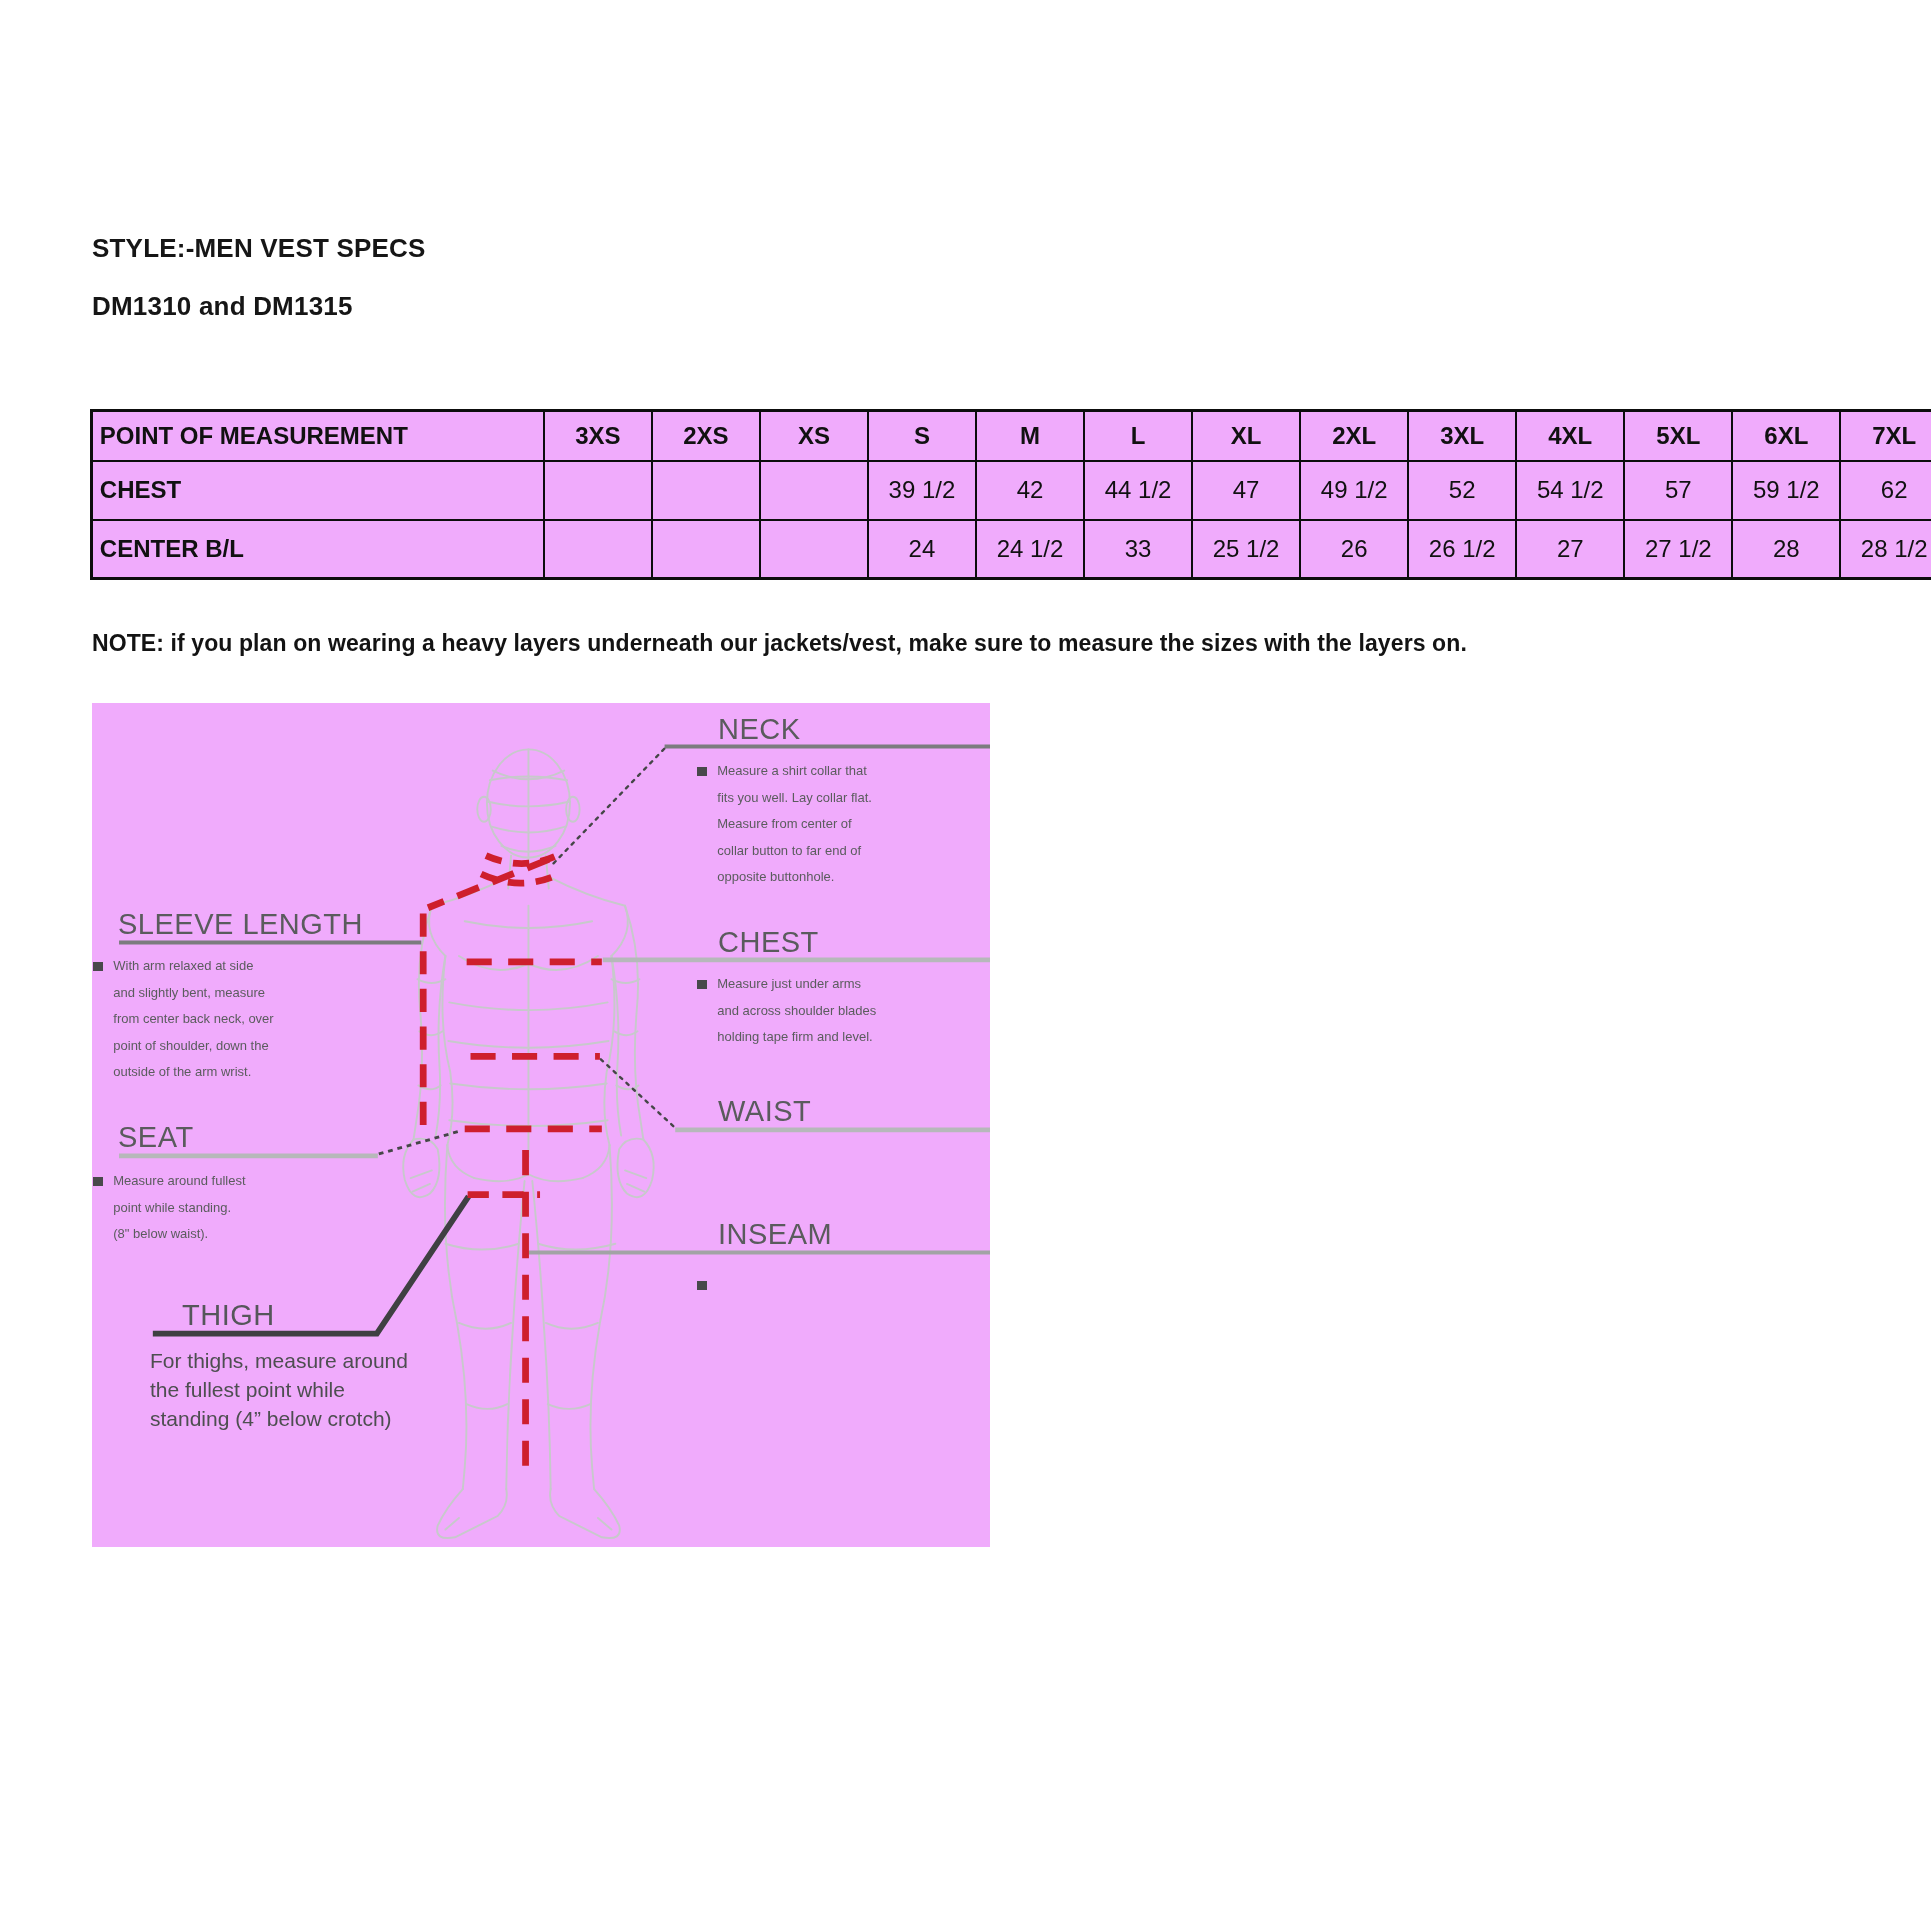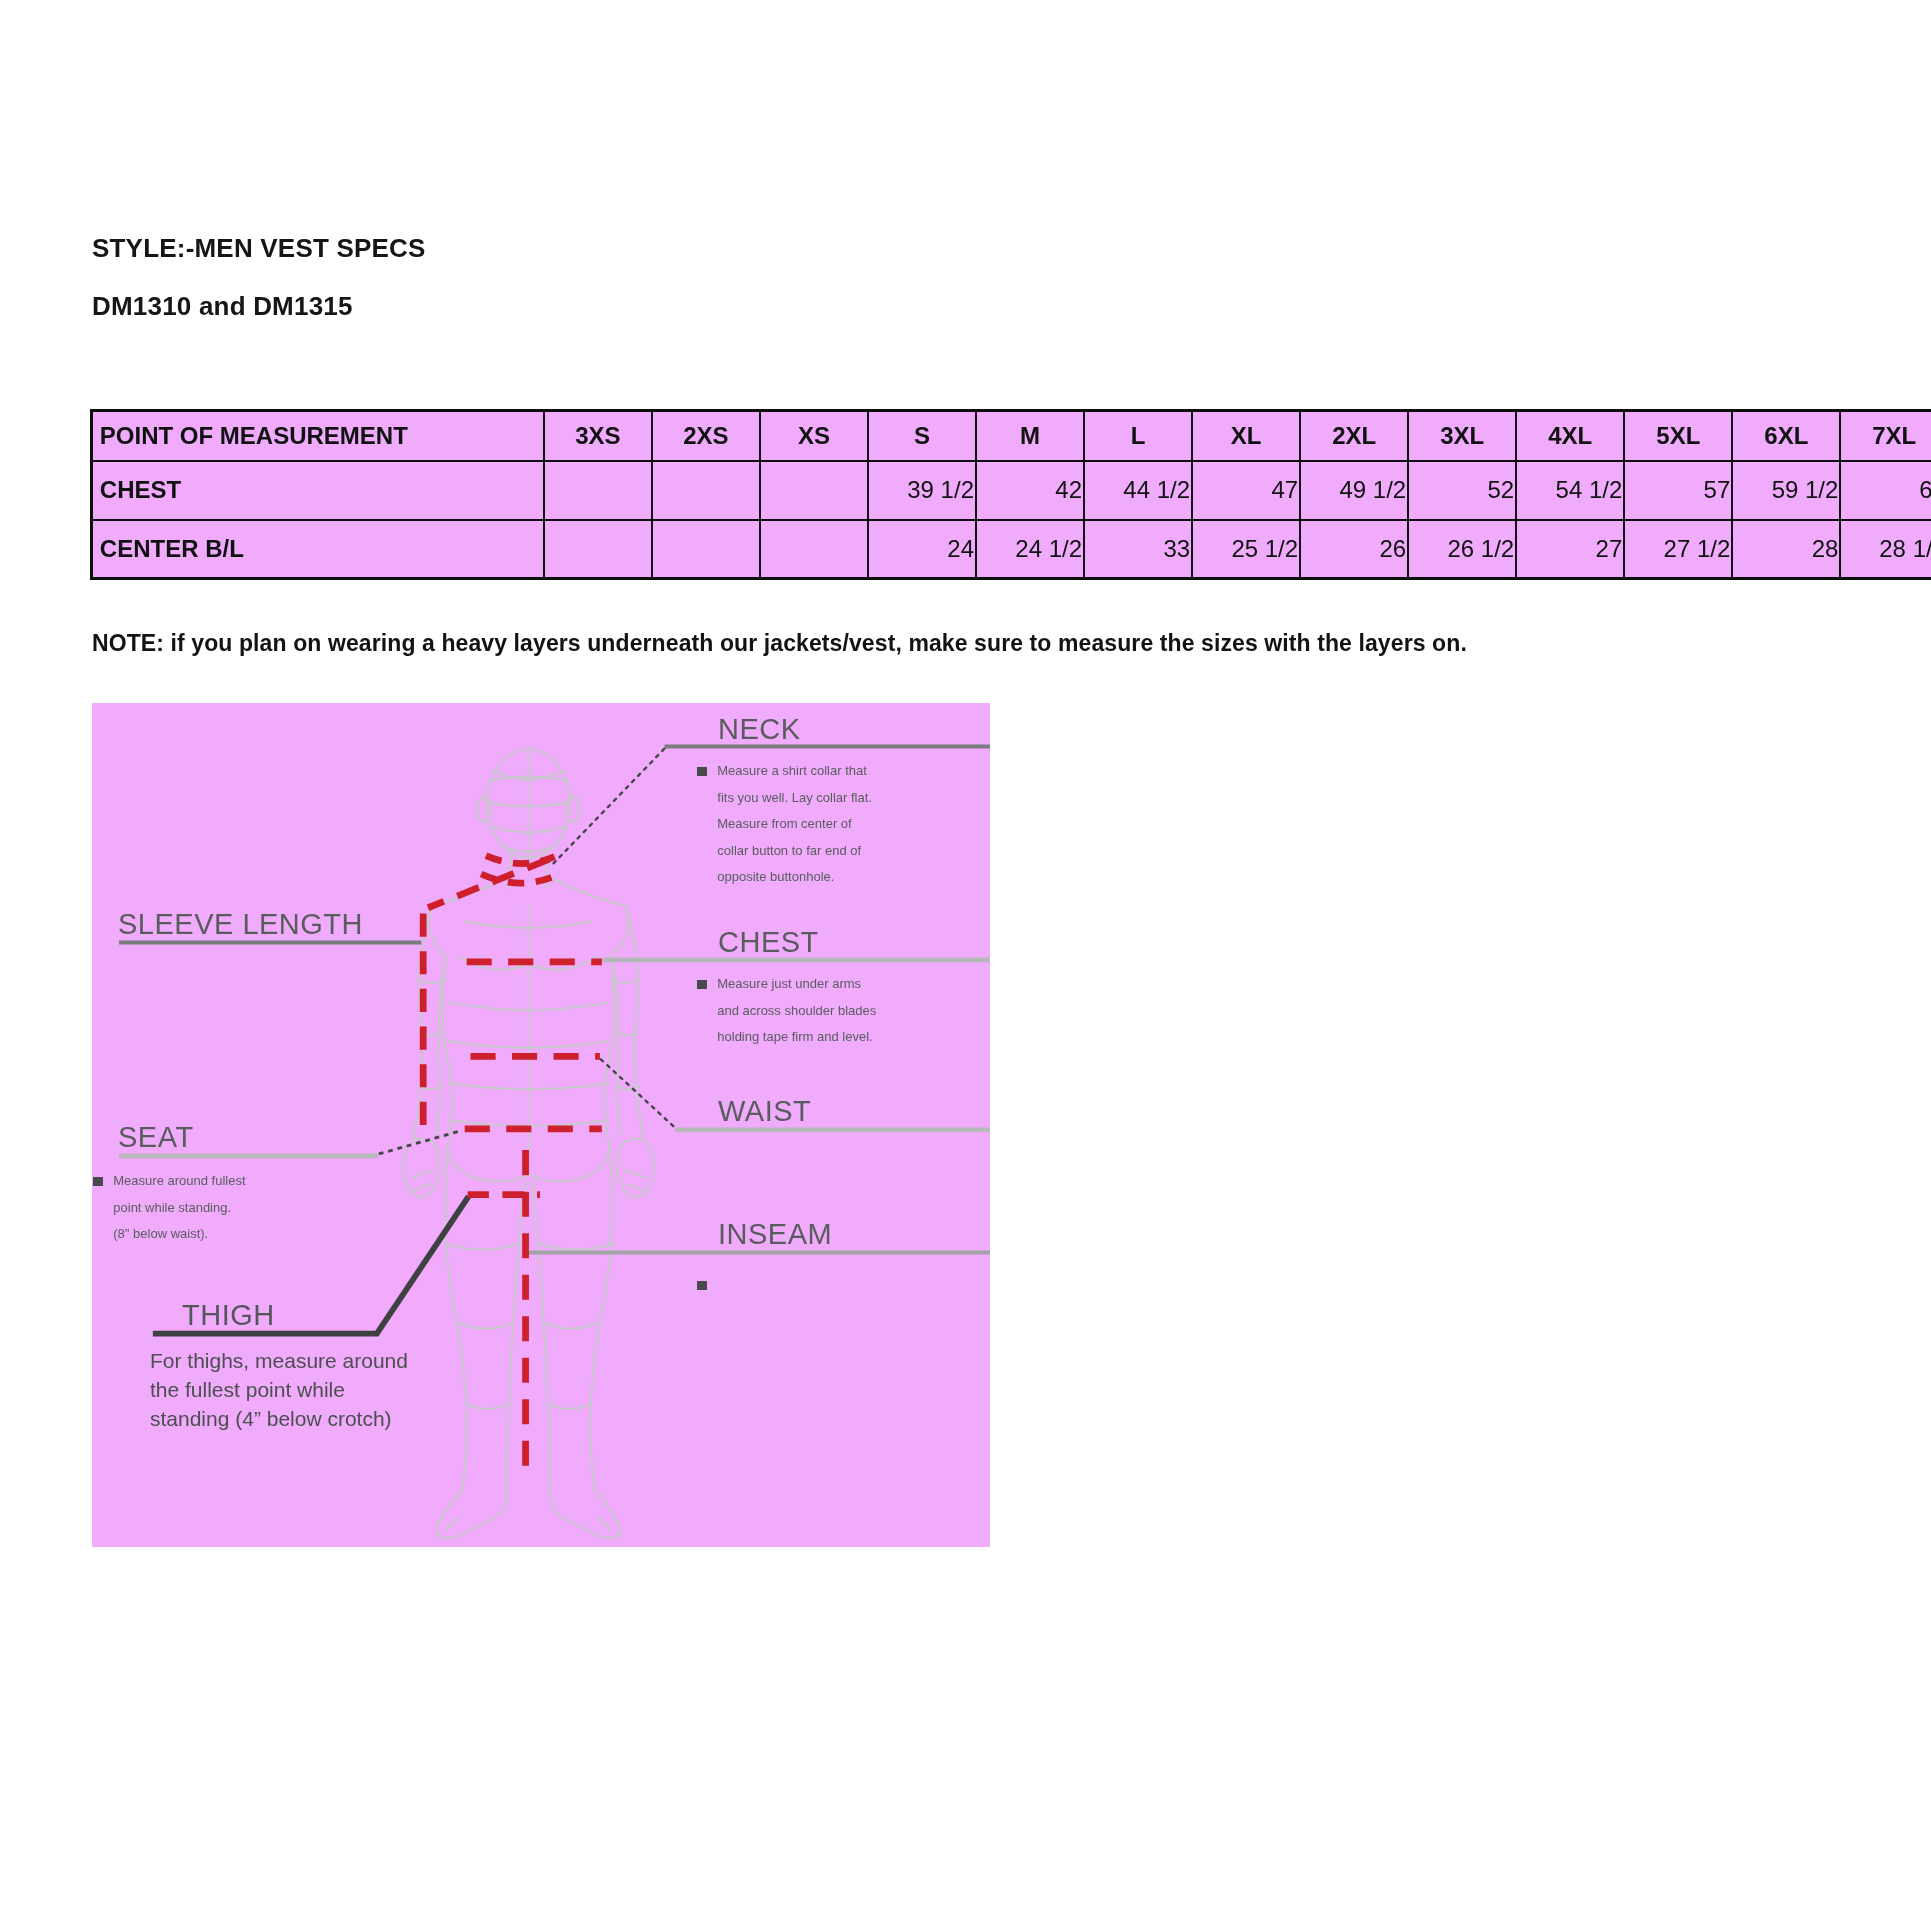--- a/index.html
+++ b/index.html
@@ -8,21 +8,21 @@
   .page-title{position:absolute;left:92px;top:233px;font-size:26px;font-weight:bold;color:#161616;letter-spacing:0.2px;}
   .page-subtitle{position:absolute;left:92px;top:291px;font-size:26px;font-weight:bold;color:#161616;letter-spacing:0.2px;}
 
   table.size-table{position:absolute;left:90px;top:409px;width:1860px;border-collapse:collapse;table-layout:fixed;
     border:3.9px solid #0d0d0d;background:#f0abfc;}
   table.size-table th,table.size-table td{border:2.9px solid #0d0d0d;font-size:24px;overflow:hidden;white-space:nowrap;}
   table.size-table thead tr{height:50px;}
   table.size-table tbody tr{height:59px;}
   table.size-table thead th{font-weight:bold;text-align:center;}
   table.size-table th.rowlabel{width:442px;text-align:left;padding-left:6.8px;font-weight:bold;}
-  table.size-table td{text-align:right;font-weight:normal;}
+  table.size-table td{text-align:center;font-weight:normal;}
 
   .note{position:absolute;left:92px;top:630px;font-size:23px;font-weight:bold;color:#131313;letter-spacing:0.1px;}
 
   .diagram{position:absolute;left:92px;top:703px;width:898px;height:844px;background:#f0abfc;}
   .diagram svg{position:absolute;left:0;top:0;}
 
   .dsec-title{position:absolute;font-size:29px;color:#5a5b5d;letter-spacing:0.5px;white-space:nowrap;}
   .dsec-body{position:absolute;display:flex;align-items:flex-start;}
   .dsec-body .sq{width:9.7px;height:9.7px;background:#48494b;margin-top:8.7px;margin-right:10.6px;flex:0 0 auto;}
   .dsec-body .txt{font-size:13px;line-height:26.6px;color:#5b5c5e;white-space:pre-line;}
@@ -211,20 +211,28 @@
     </div>
 
     <div class="dsec-title t-waist-title">WAIST</div>
 
     <div class="dsec-title t-inseam-title">INSEAM</div>
     <div class="dsec-body t-inseam-body">
       <span class="sq"></span>
     </div>
 
     <div class="dsec-title t-sleeve-title">SLEEVE LENGTH</div>
+    <div class="dsec-body t-sleeve-body">
+      <span class="sq"></span>
+      <span class="txt">With arm relaxed at side
+and slightly bent, measure
+from center back neck, over
+point of shoulder, down the
+outside of the arm wrist.</span>
+    </div>
 
     <div class="dsec-title t-seat-title">SEAT</div>
     <div class="dsec-body t-seat-body">
       <span class="sq"></span>
       <span class="txt">Measure around fullest
 point while standing.
 (8" below waist).</span>
     </div>
 
     <div class="dsec-title t-thigh-title">THIGH</div>

